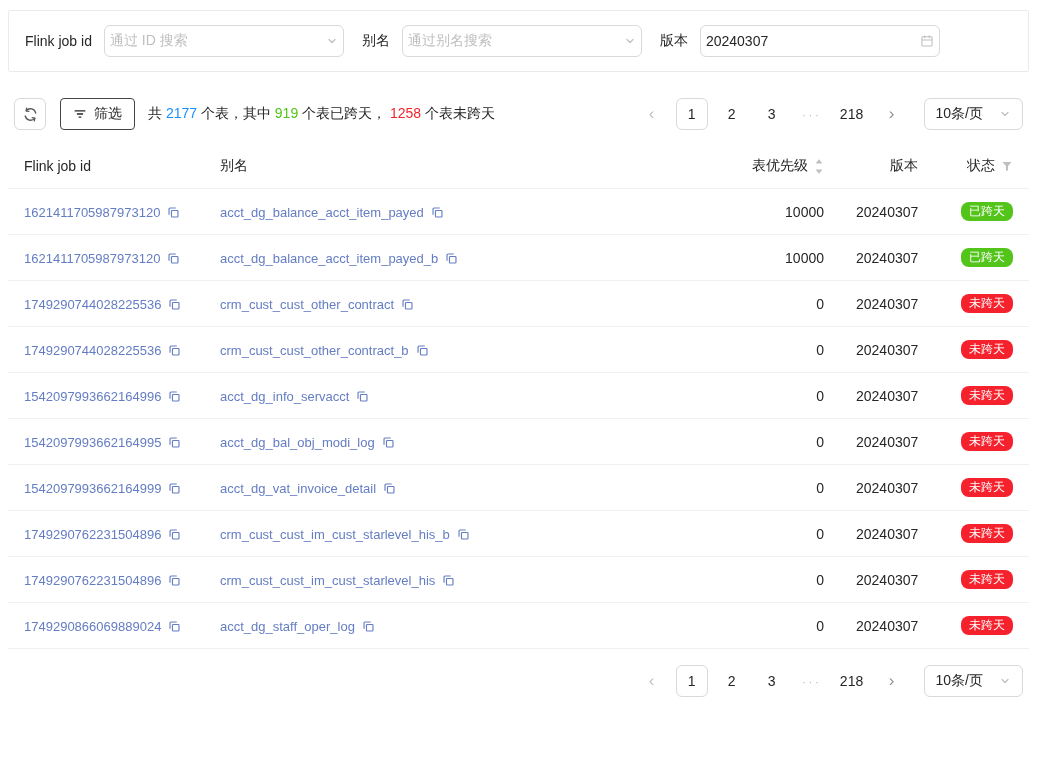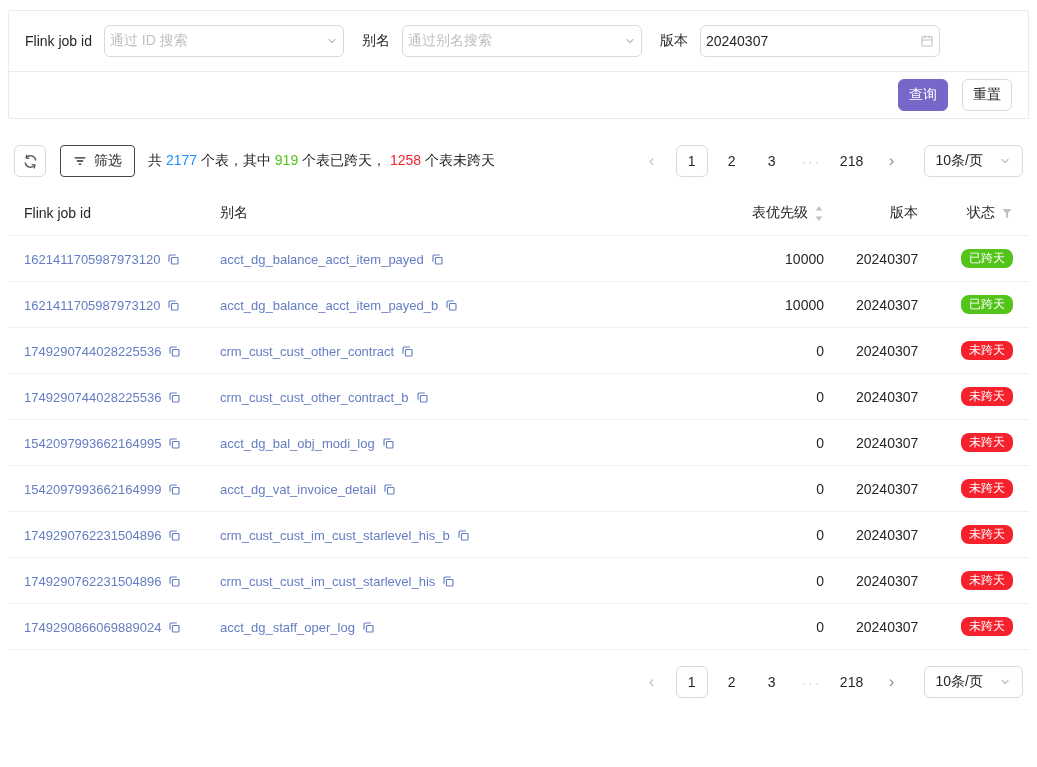--- a/index.html
+++ b/index.html
@@ -109,24 +109,20 @@
           <span class="ctl-icon">
             <svg width="14" height="14" viewBox="0 0 16 16" fill="none" stroke="currentColor" stroke-width="1.2">
                 <rect x="2.2" y="3.2" width="11.6" height="10.6" rx="1"></rect>
                 <path d="M2.2 6.8h11.6M5.4 1.6v3.2M10.6 1.6v3.2"></path>
               </svg>
           </span>
         </div>
       </div>
     </div>
 
-    <div class="card-actions">
-      <button class="btn btn-primary">查询</button>
-      <button class="btn">重置</button>
-    </div>
   </section>
 
   <div class="toolbar">
     <button class="icon-btn">
       <span style="display:flex">
         <svg width="15" height="15" viewBox="0 0 16 16" fill="none" stroke="currentColor" stroke-width="1.4" stroke-linecap="round" stroke-linejoin="round">
             <path d="M13.6 6.4A5.8 5.8 0 0 0 3.4 4.1"></path>
             <path d="M3.9 1.3l-.5 2.8 2.8.5"></path>
             <path d="M2.4 9.6a5.8 5.8 0 0 0 10.2 2.3"></path>
             <path d="M12.1 14.7l.5-2.8-2.8-.5"></path>
@@ -282,20 +278,41 @@
                 <rect x="5.5" y="5.5" width="8" height="8" rx="1"></rect>
                 <path d="M10.8 2.5H3.7a1.2 1.2 0 0 0-1.2 1.2v7.1"></path>
               </svg>
             </span>
     </td>
     <td class="col-right">0</td>
     <td class="col-right">20240307</td>
     <td class="col-right"><span class="badge not_crossed">未跨天</span></td>
   </tr>
 
+  <tr>
+    <td>
+      <a class="cell-link">1542097993662164996</a><span class="copy">
+              <svg width="13" height="13" viewBox="0 0 16 16" fill="none" stroke="currentColor" stroke-width="1.4" stroke-linejoin="round">
+                <rect x="5.5" y="5.5" width="8" height="8" rx="1"></rect>
+                <path d="M10.8 2.5H3.7a1.2 1.2 0 0 0-1.2 1.2v7.1"></path>
+              </svg>
+            </span>
+    </td>
+    <td>
+      <a class="cell-link">acct_dg_info_servacct</a><span class="copy">
+              <svg width="13" height="13" viewBox="0 0 16 16" fill="none" stroke="currentColor" stroke-width="1.4" stroke-linejoin="round">
+                <rect x="5.5" y="5.5" width="8" height="8" rx="1"></rect>
+                <path d="M10.8 2.5H3.7a1.2 1.2 0 0 0-1.2 1.2v7.1"></path>
+              </svg>
+            </span>
+    </td>
+    <td class="col-right">0</td>
+    <td class="col-right">20240307</td>
+    <td class="col-right"><span class="badge not_crossed">未跨天</span></td>
+  </tr>
 
   <tr>
     <td>
       <a class="cell-link">1542097993662164995</a><span class="copy">
               <svg width="13" height="13" viewBox="0 0 16 16" fill="none" stroke="currentColor" stroke-width="1.4" stroke-linejoin="round">
                 <rect x="5.5" y="5.5" width="8" height="8" rx="1"></rect>
                 <path d="M10.8 2.5H3.7a1.2 1.2 0 0 0-1.2 1.2v7.1"></path>
               </svg>
             </span>
     </td>

